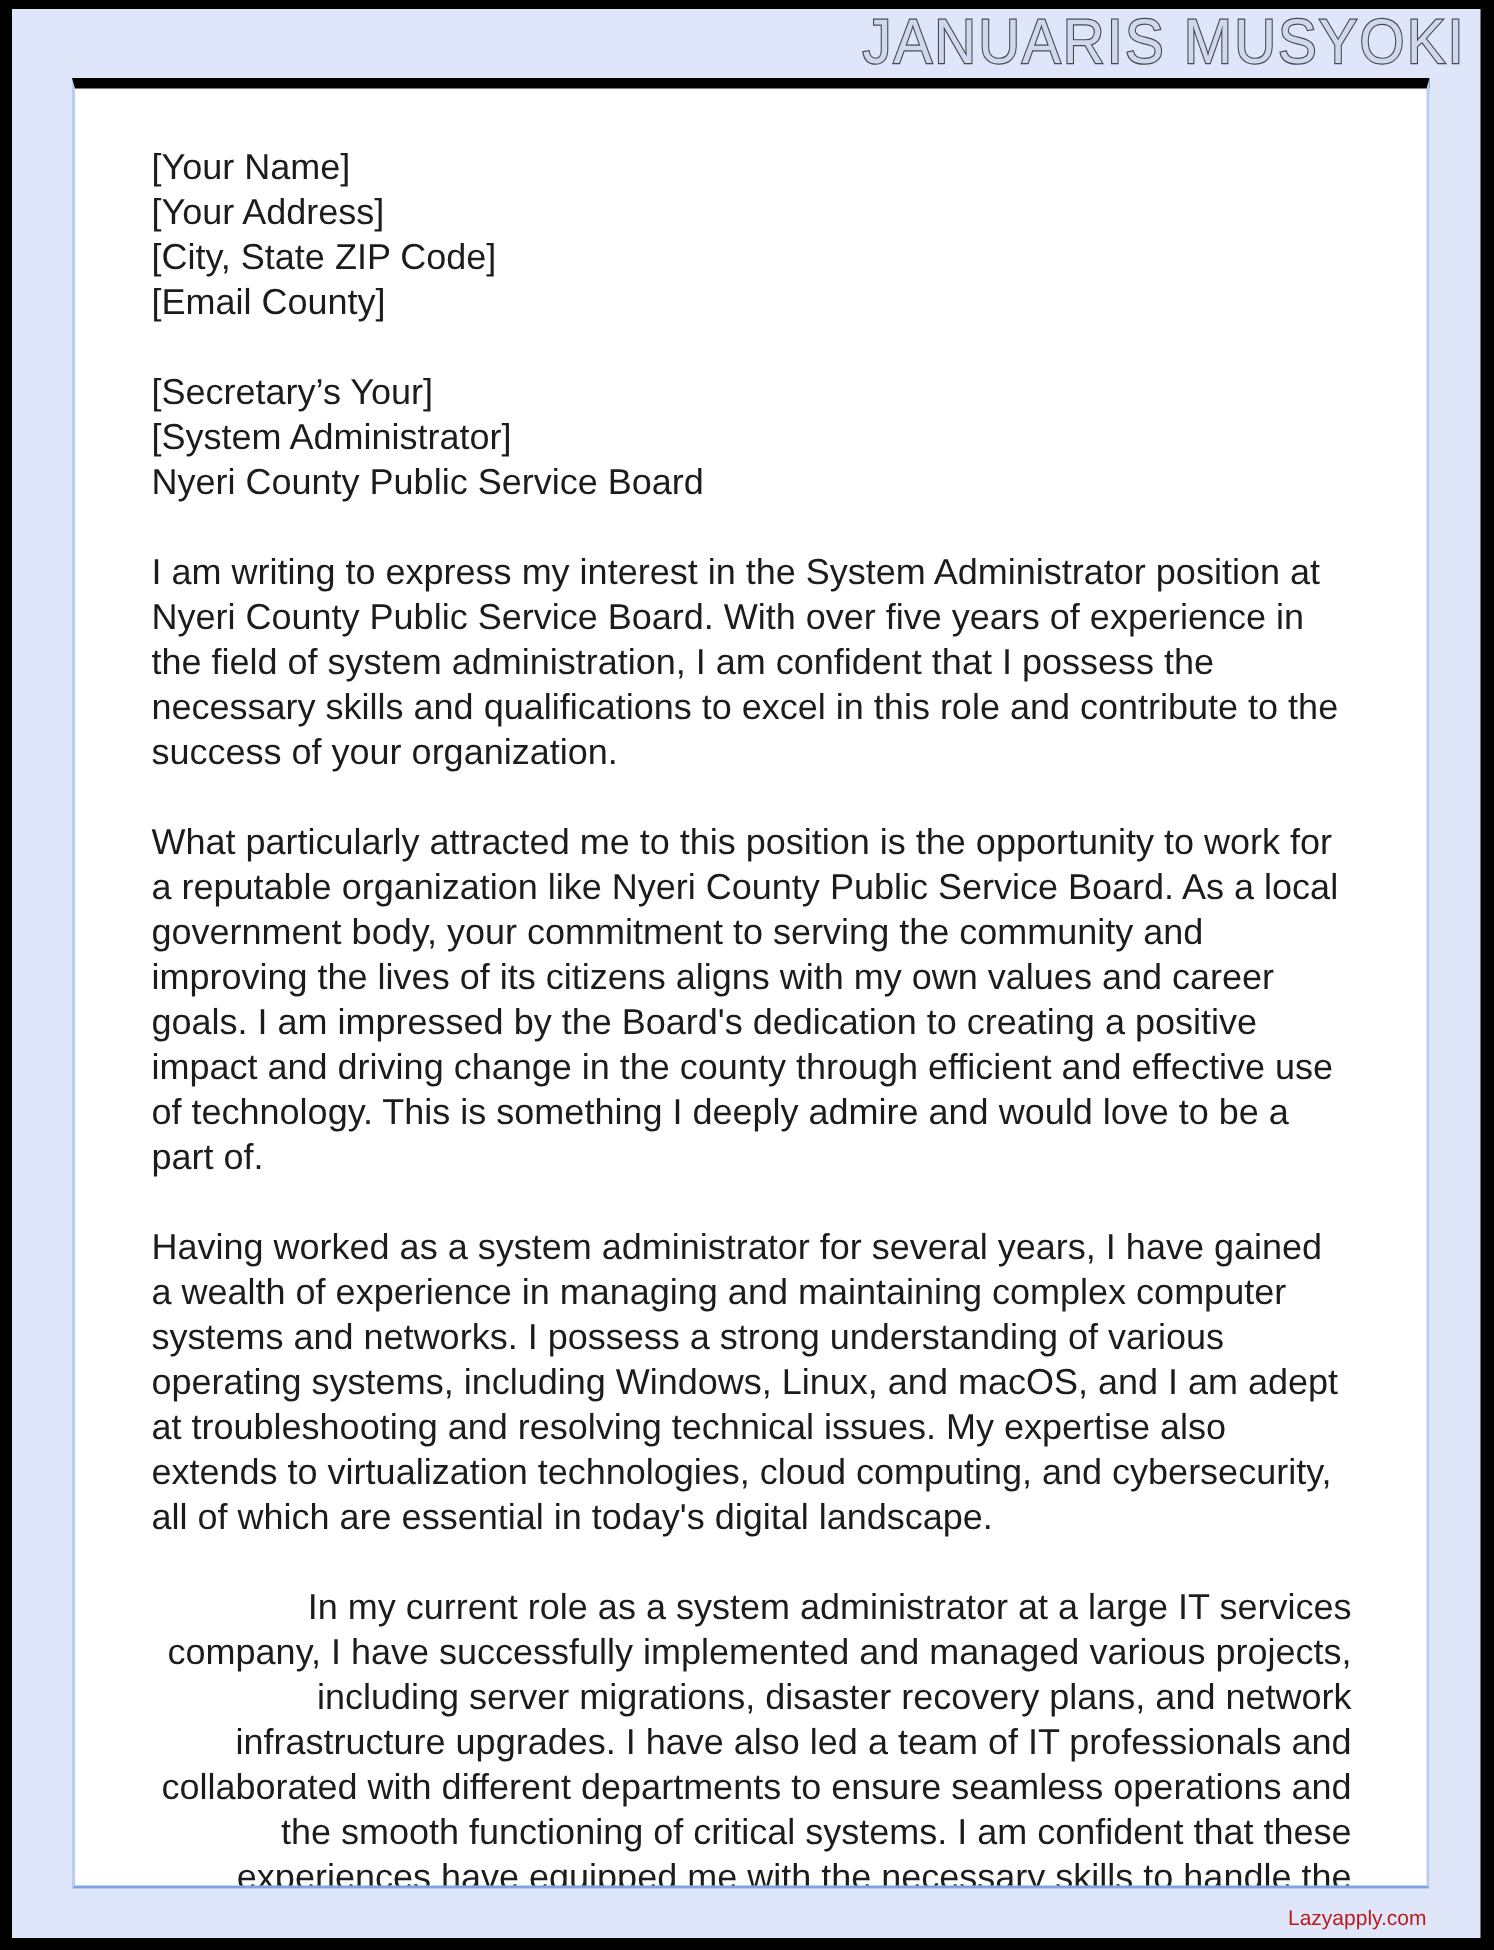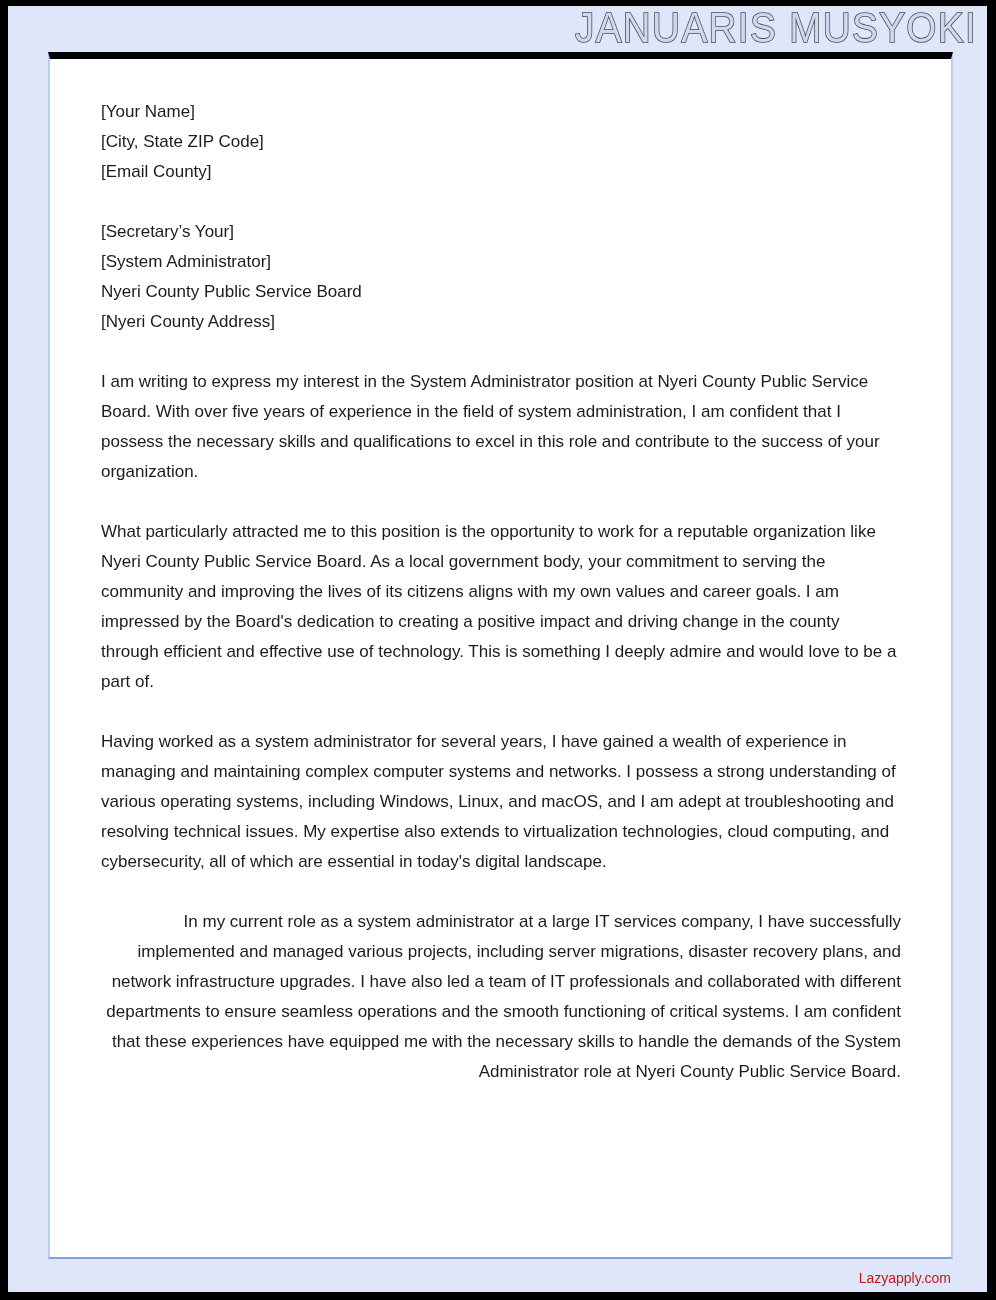--- a/index.html
+++ b/index.html
@@ -80,21 +80,21 @@
   .letter-body {
     position: relative;
     padding: 38px 30px 0 51px;
     height: 100%;
   }
 
   
   .addr-block,
   .para {
     font-family: "Liberation Sans", sans-serif;
-    font-size: 17px;
+    font-size: 24px;
     line-height: 30px;
     color: #1c1c1c;
     font-weight: 400;
   }
 
   .addr-block .line {
     display: block;
     white-space: nowrap;
   }
 
@@ -131,31 +131,31 @@
 
     <div class="header-band">
       <div class="applicant-name">JANUARIS MUSYOKI</div>
     </div>
 
     <div class="letter-card">
       <div class="letter-body">
 
         <div class="addr-block">
           <span class="line">[Your Name]</span>
+          <span class="line">[Your Address]</span>
           <span class="line">[City, State ZIP Code]</span>
           <span class="line">[Email County]</span>
         </div>
 
         <div class="block-gap"></div>
 
         <div class="addr-block">
           <span class="line">[Secretary’s Your]</span>
           <span class="line">[System Administrator]</span>
           <span class="line">Nyeri County Public Service Board</span>
-          <span class="line">[Nyeri County Address]</span>
         </div>
 
         <div class="block-gap"></div>
 
 
         <div class="para">I am writing to express my interest in the System Administrator position at Nyeri County Public Service Board. With over five years of experience in the field of system administration, I am confident that I possess the necessary skills and qualifications to excel in this role and contribute to the success of your organization.</div>
         <div class="para">What particularly attracted me to this position is the opportunity to work for a reputable organization like Nyeri County Public Service Board. As a local government body, your commitment to serving the community and improving the lives of its citizens aligns with my own values and career goals. I am impressed by the Board's dedication to creating a positive impact and driving change in the county through efficient and effective use of technology. This is something I deeply admire and would love to be a part of.</div>
         <div class="para">Having worked as a system administrator for several years, I have gained a wealth of experience in managing and maintaining complex computer systems and networks. I possess a strong understanding of various operating systems, including Windows, Linux, and macOS, and I am adept at troubleshooting and resolving technical issues. My expertise also extends to virtualization technologies, cloud computing, and cybersecurity, all of which are essential in today's digital landscape.</div>
         <div class="para">In my current role as a system administrator at a large IT services company, I have successfully implemented and managed various projects, including server migrations, disaster recovery plans, and network infrastructure upgrades. I have also led a team of IT professionals and collaborated with different departments to ensure seamless operations and the smooth functioning of critical systems. I am confident that these experiences have equipped me with the necessary skills to handle the demands of the System Administrator role at Nyeri County Public Service Board.</div>
 

